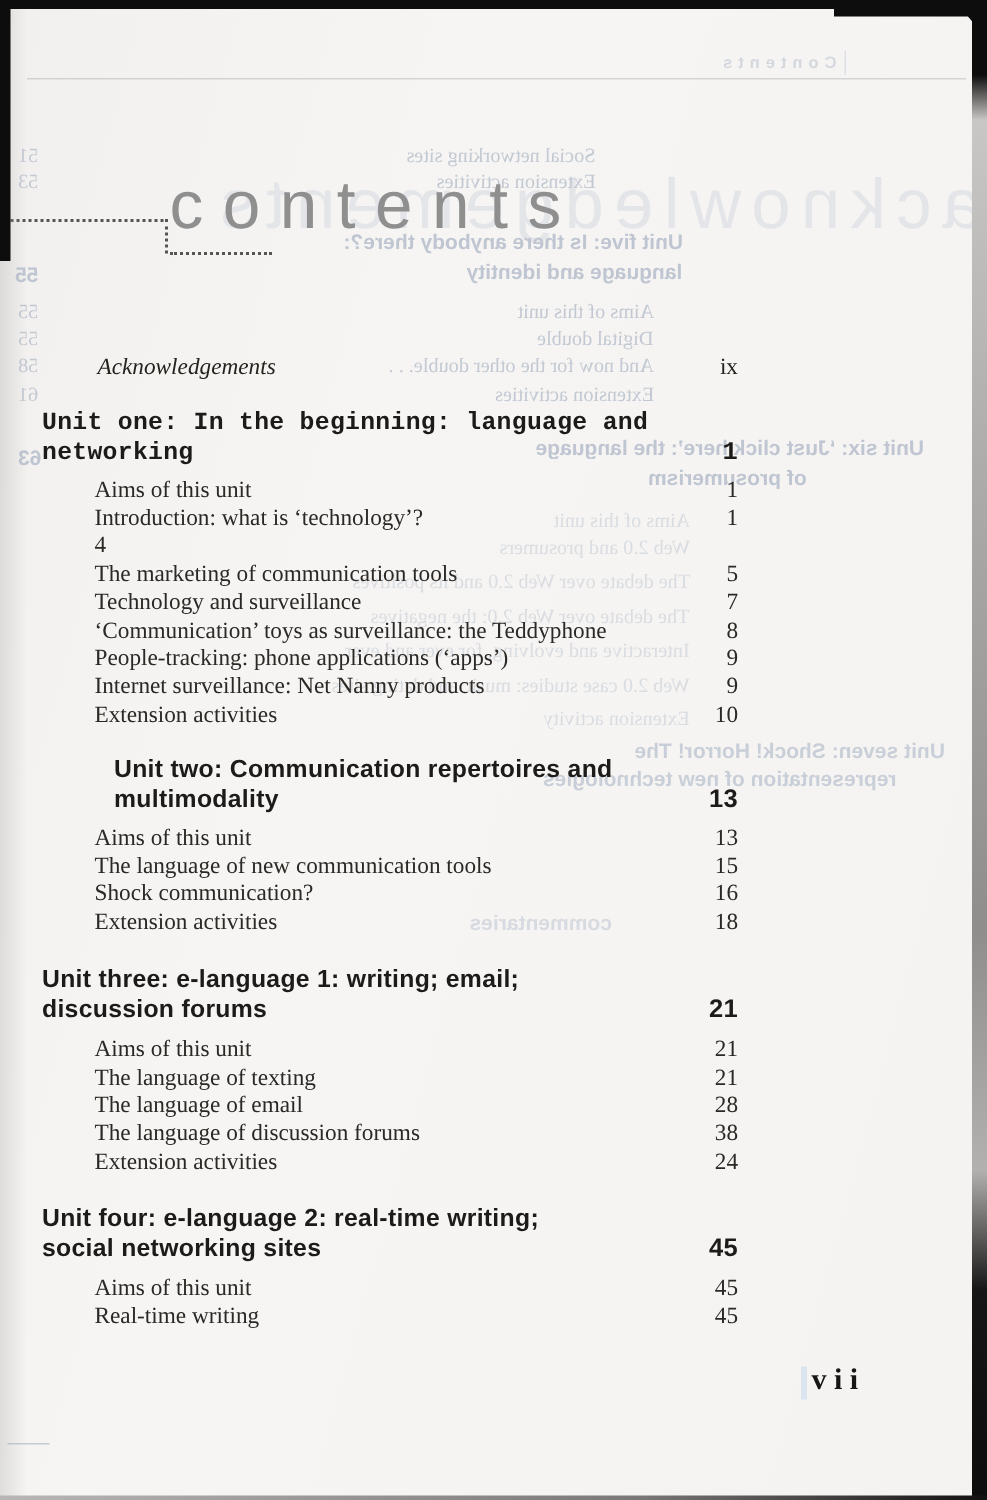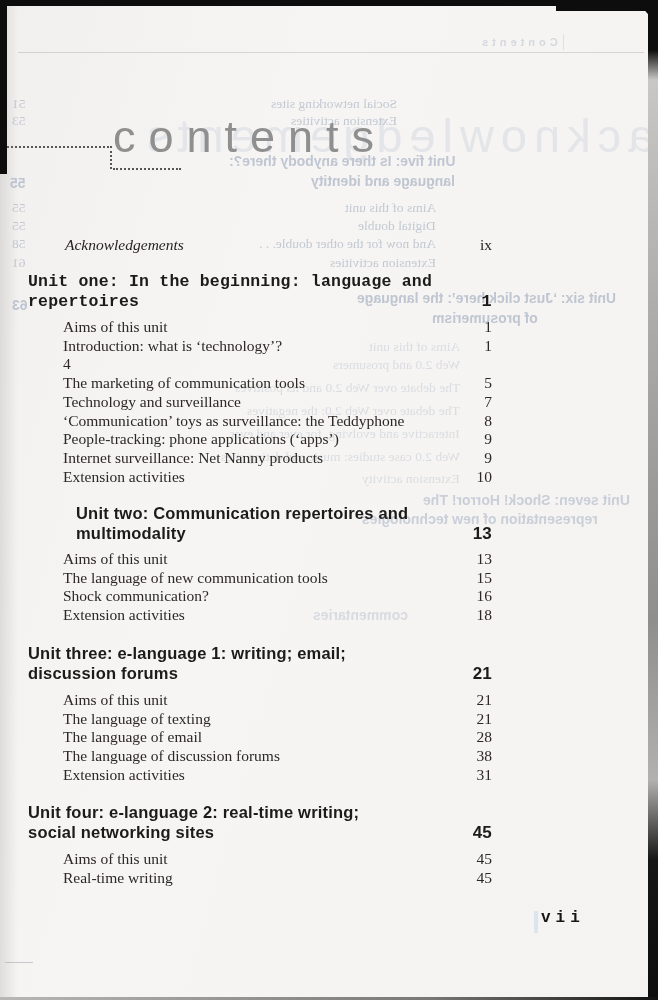--- a/index.html
+++ b/index.html
@@ -41,22 +41,22 @@
 
   
   .row{display:flex;justify-content:space-between;align-items:baseline;}
   .ack{left:65px;right:166px;top:236px;font-size:15.5px;font-style:italic;}
   .ack .num{font-style:normal;}
   .uh{left:28px;right:166px;font-family:"Liberation Sans",sans-serif;font-weight:700;
     font-size:16.5px;line-height:20px;color:#1d1b19;letter-spacing:.2px;}
   .uh .uh-page{font-size:17px;}
   .items{left:63px;right:166px;font-size:15.5px;color:#2b2825;}
   .items .row{line-height:18.7px;}
-  .footer-pg{left:541px;top:909px;font-family:Liberation Mono, monospace;font-weight:700;
-    font-size:16px;letter-spacing:5px;color:#161616;}
+  .footer-pg{left:541px;top:909px;font-family:Liberation Serif, serif;font-weight:700;
+    font-size:20px;letter-spacing:5px;color:#161616;}
   .footer-tick{left:534px;top:911px;width:4px;height:22px;background:#dbe5f0;}
 </style>
 </head>
 <body>
 
 <div class="page">
 
   <div class="ghost g-header" style="right:100px;top:36px;">Contents</div>
   <div class="g-bar" style="right:94px;top:34px;"></div>
   <div class="ghost g-big" style="left:140px;top:108px;">acknowledgements</div>
@@ -96,21 +96,21 @@
   <div class="abs dash-h2"></div>
 
   <div class="abs ack row">
     <span class="lbl">Acknowledgements</span>
     <span class="num">ix</span>
   </div>
 
   <div class="abs uh" style="top:272px;font-family:Liberation Mono, monospace;">
     <div>Unit one: In the beginning: language and</div>
     <div class="row">
-      <span>repertoires</span>
+      <span>networking</span>
       <span class="uh-page">1</span>
     </div>
   </div>
   <div class="abs items" style="top:318px;">
     <div class="row">
         <span>Aims of this unit</span>
         <span>1</span>
       </div>
     <div class="row">
         <span>Introduction: what is ‘technology’?</span>
@@ -190,21 +190,21 @@
     <div class="row">
         <span>The language of email</span>
         <span>28</span>
       </div>
     <div class="row">
         <span>The language of discussion forums</span>
         <span>38</span>
       </div>
     <div class="row">
         <span>Extension activities</span>
-        <span>31</span>
+        <span>24</span>
       </div>
   </div>
 
   <div class="abs uh" style="top:802px;">
     <div>Unit four: e-language 2: real-time writing;</div>
     <div class="row">
       <span>social networking sites</span>
       <span class="uh-page">45</span>
     </div>
   </div>

